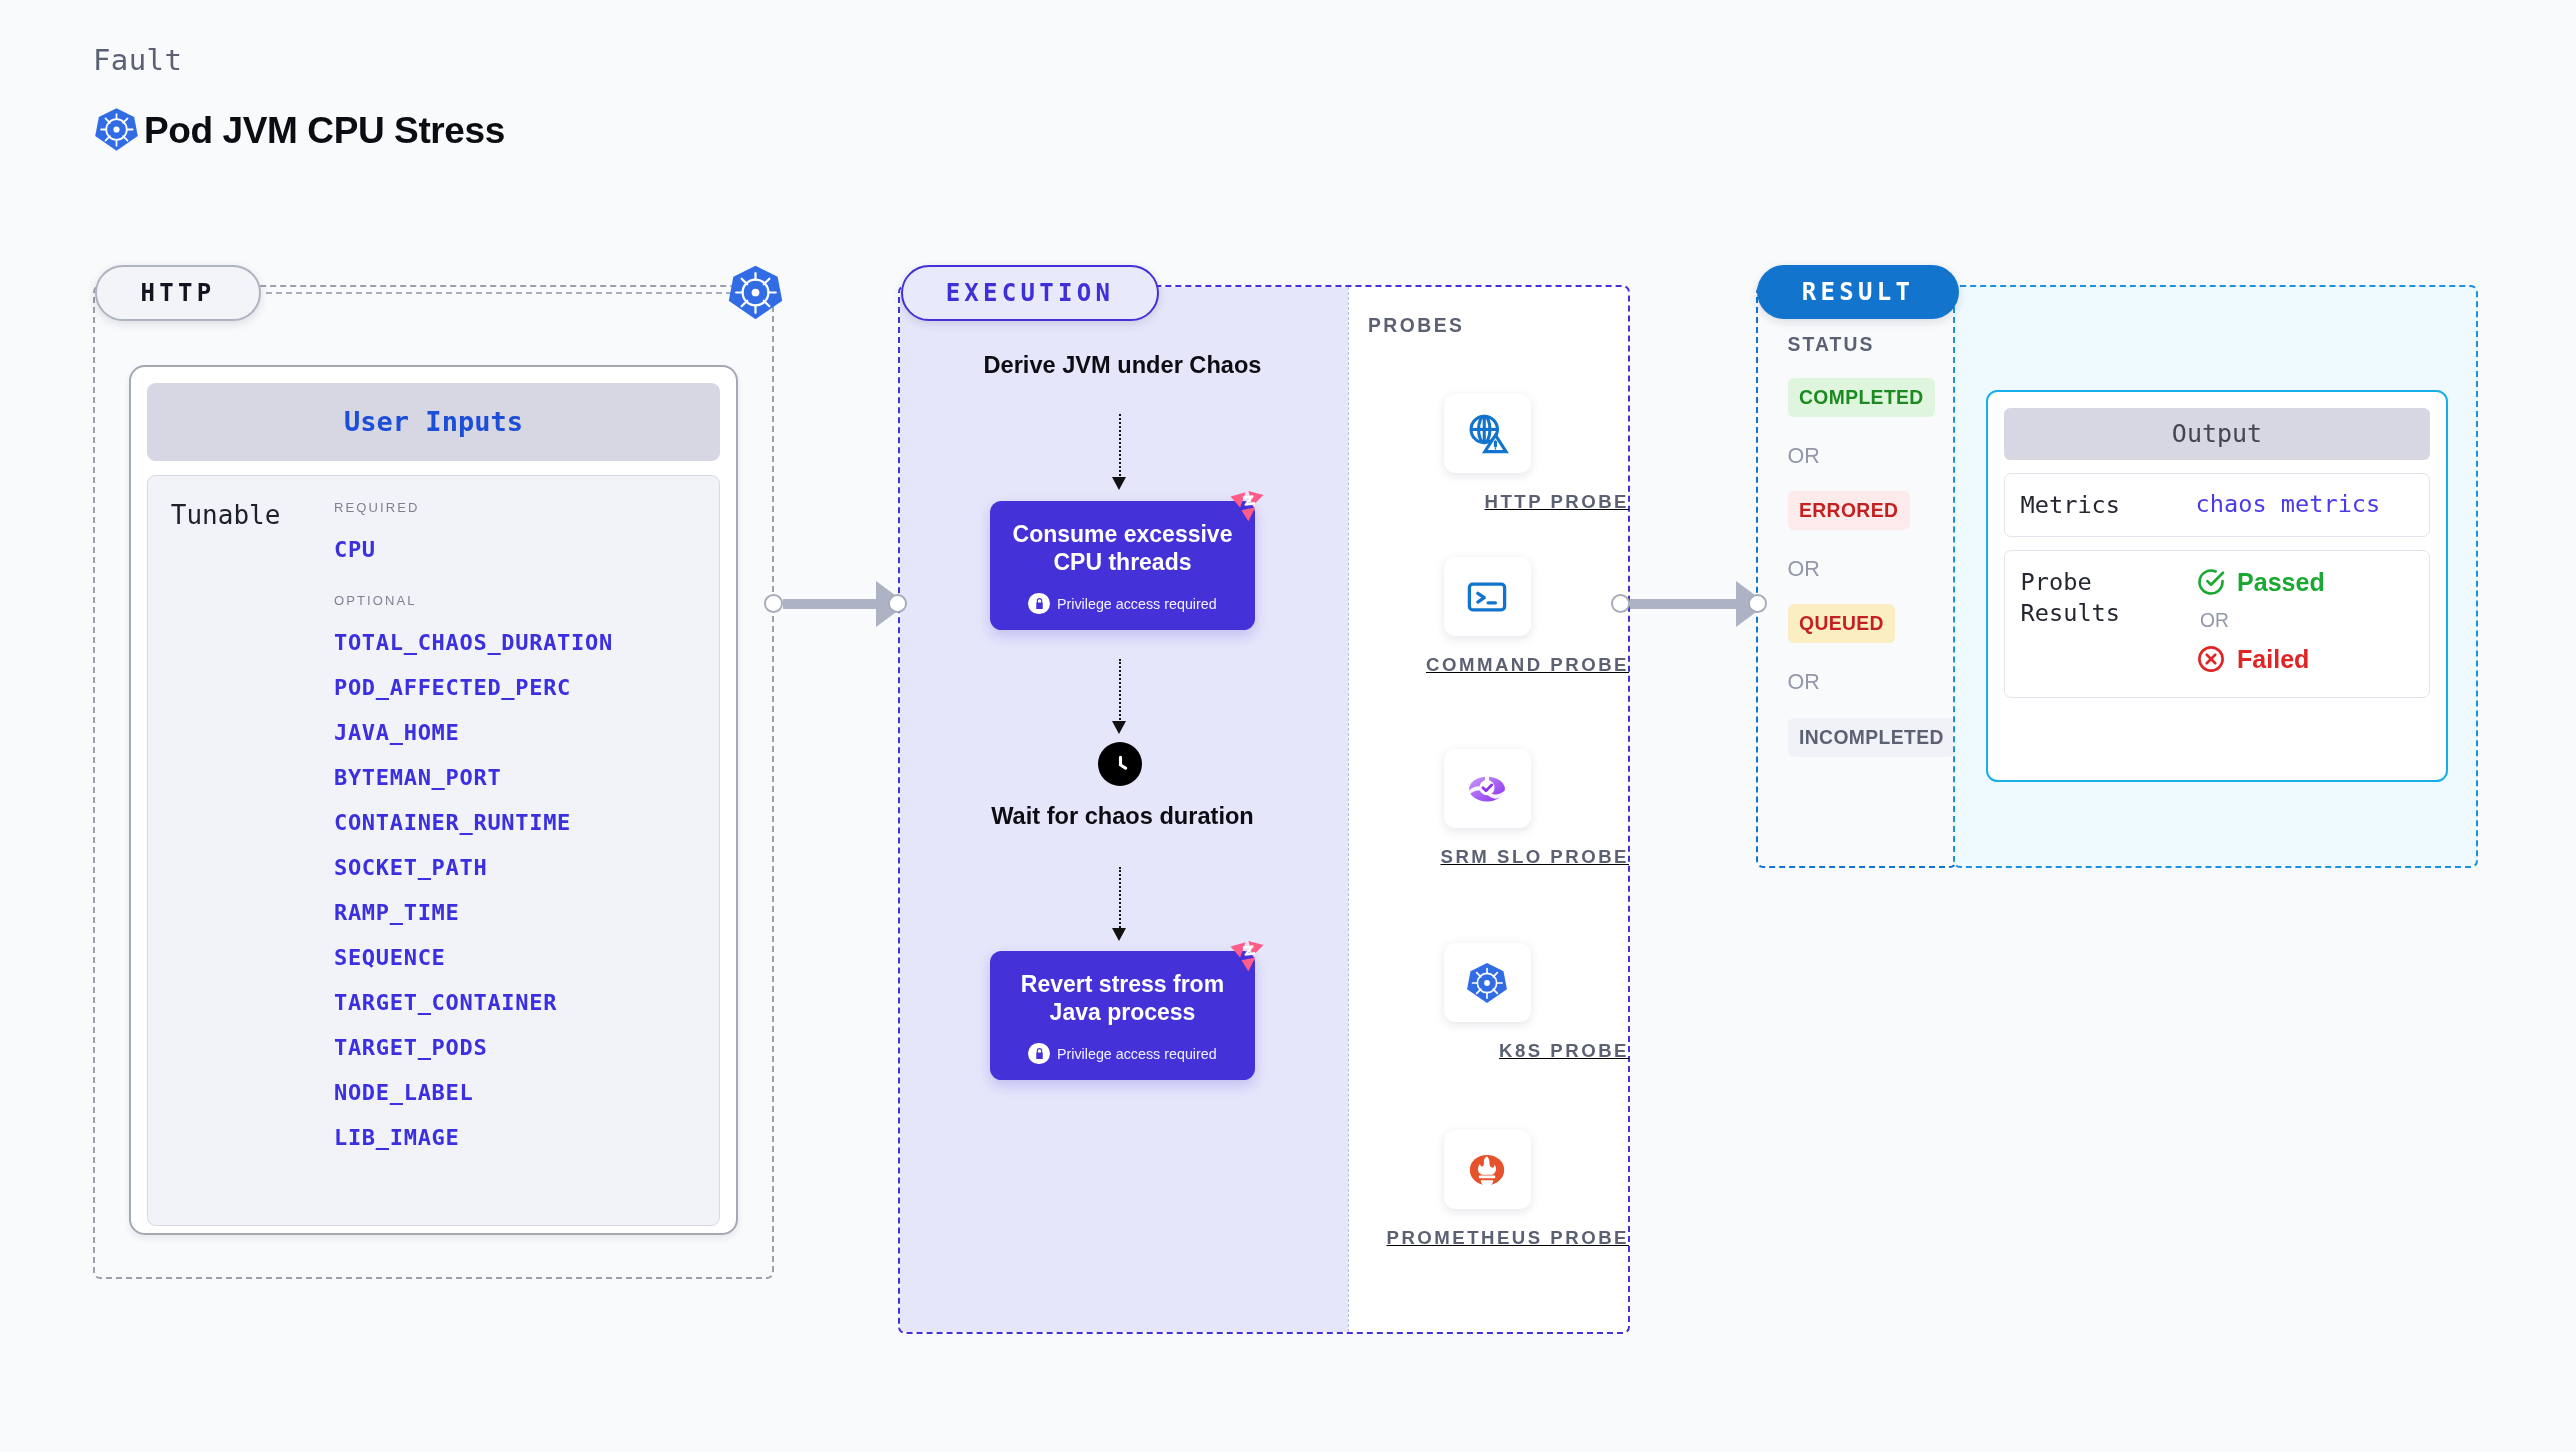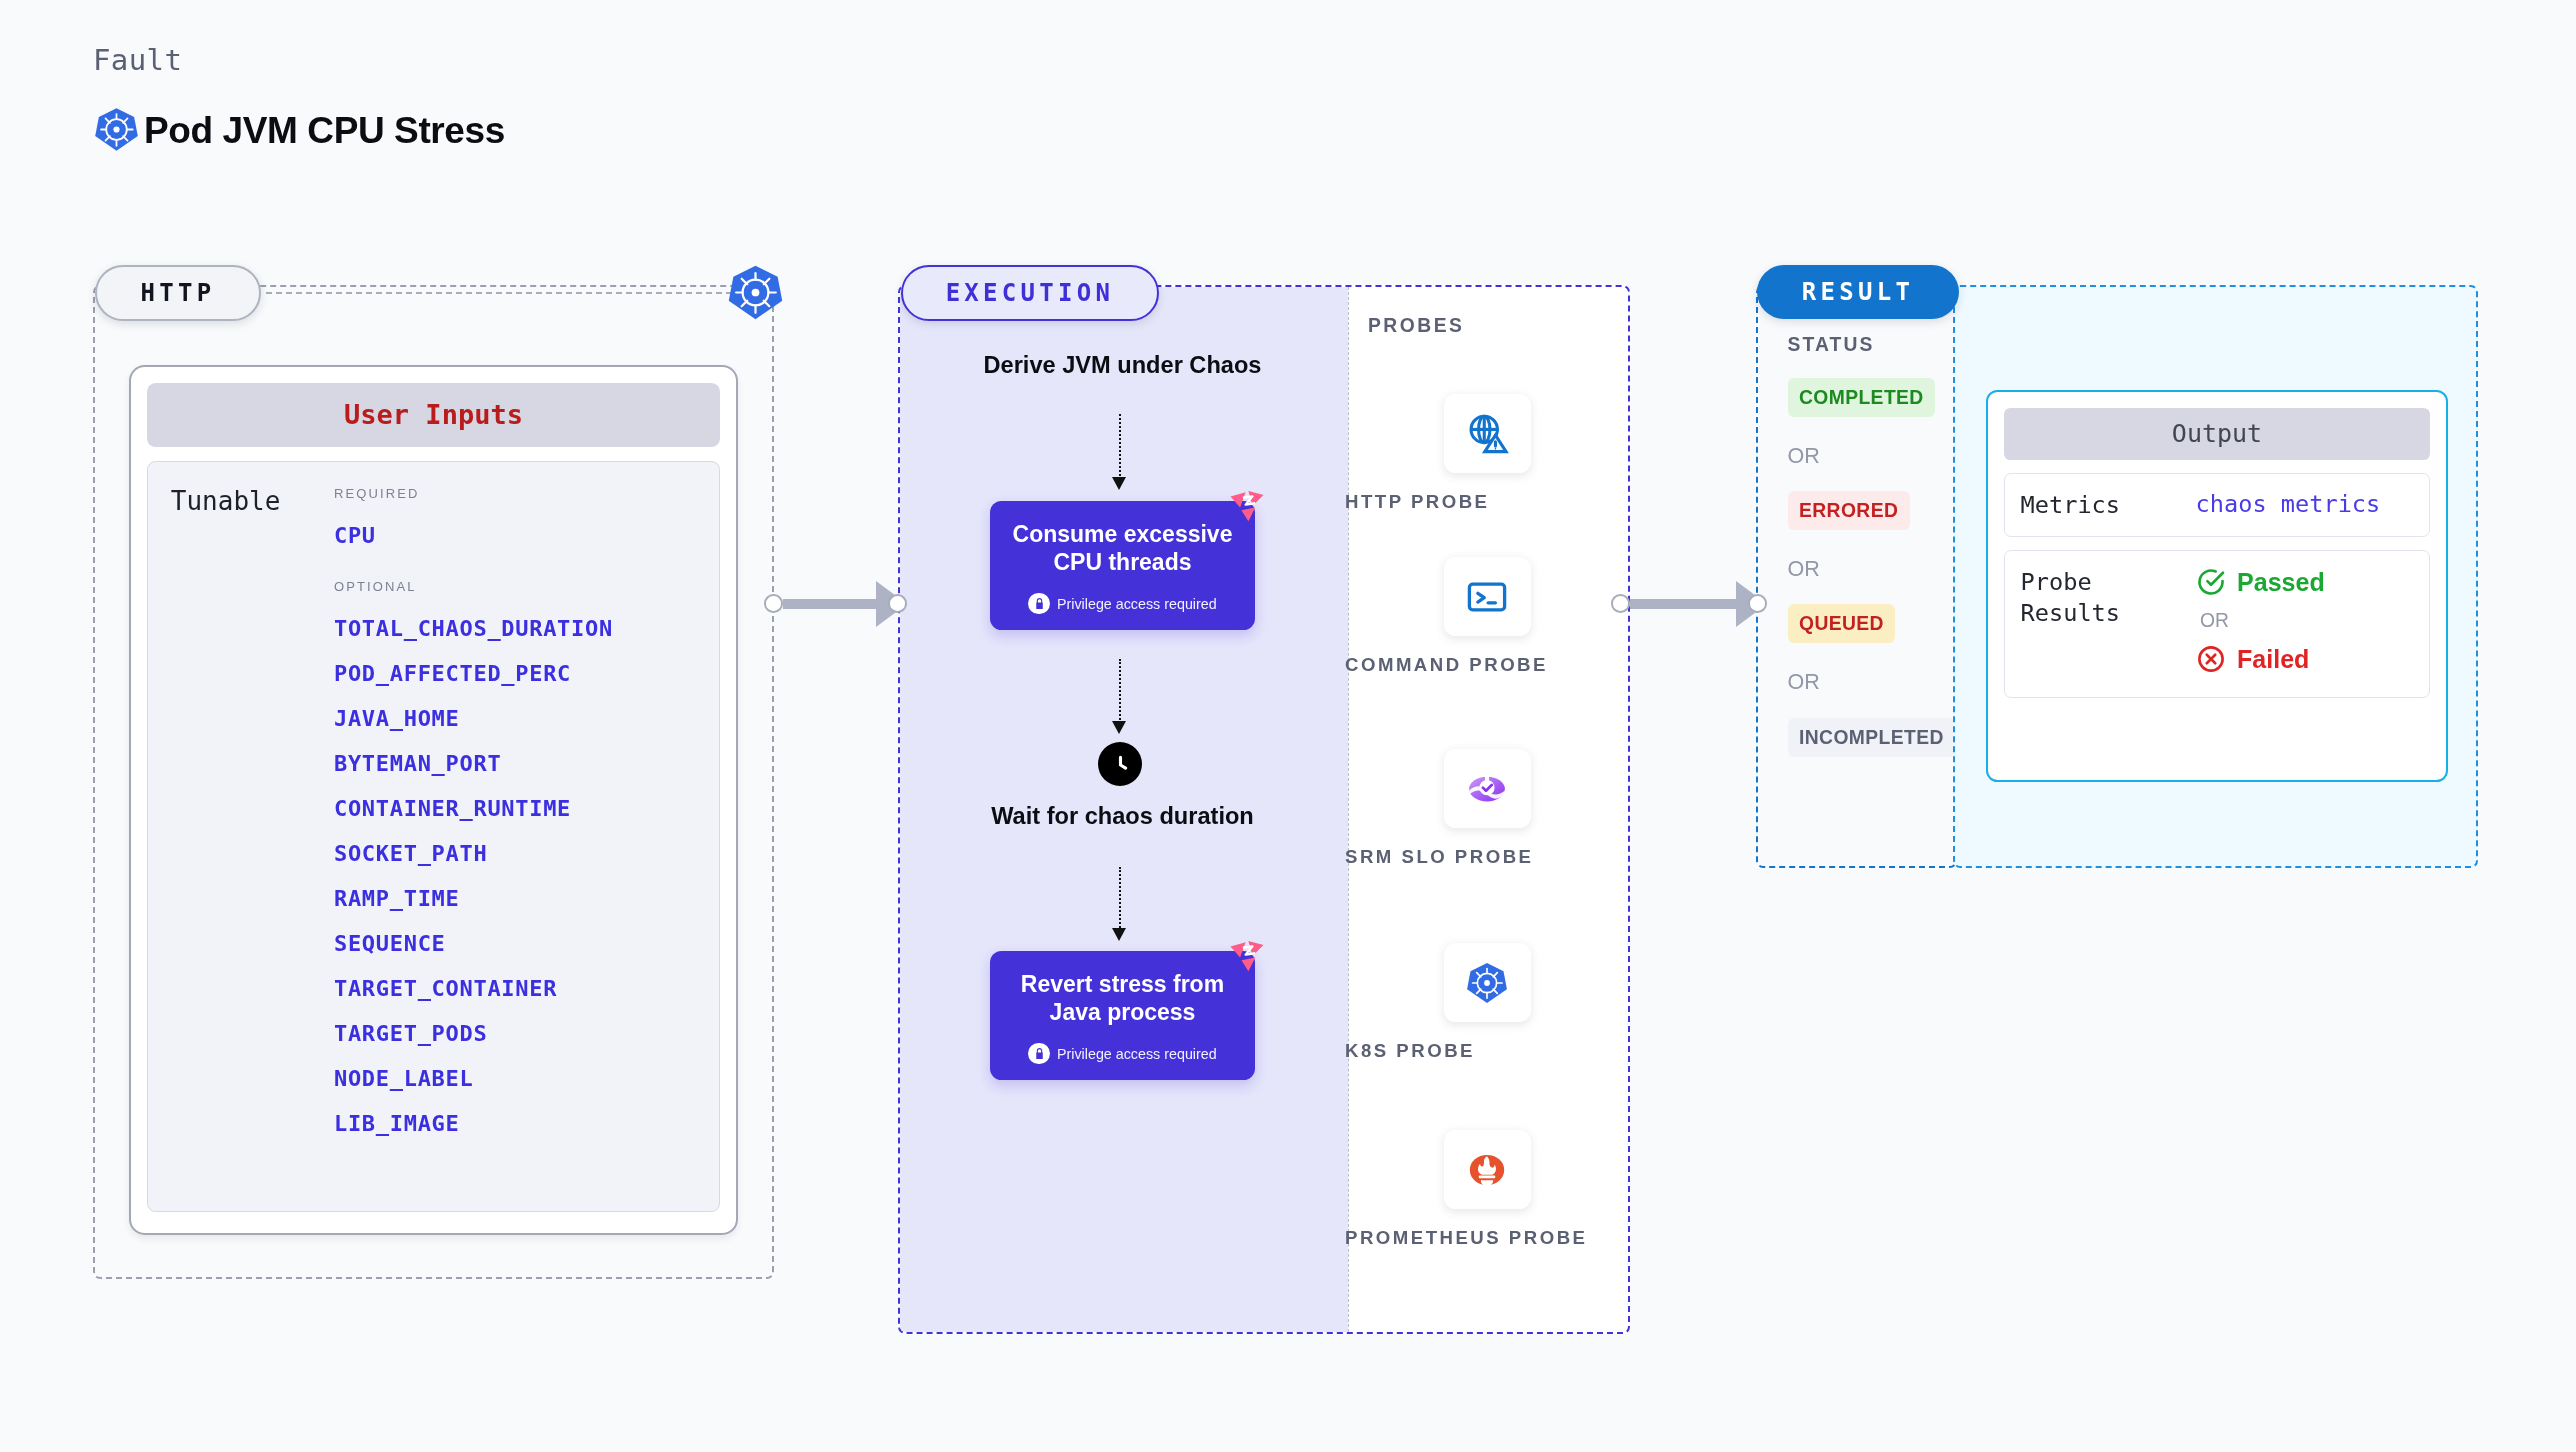--- a/index.html
+++ b/index.html
@@ -82,23 +82,23 @@
   #tune-k8s { position: absolute; left: 726px; top: 263px; width: 59px; height: 59px; }
 
   
   #inputs-card {
     position: absolute; left: 129px; top: 365px; width: 609px; height: 870px;
     background: #fff; border: 2.1px solid #a3a8b4; border-radius: 15.8px;
     box-shadow: 0 3.6px 7.2px rgba(0,0,0,.07);
     padding: 15.8px;
   }
   #inputs-header {
-    height: 64px; background: #d6d7e2; border-radius: 8.6px;
+    height: 78px; background: #d6d7e2; border-radius: 8.6px;
     display: flex; align-items: center; justify-content: center;
-    font-family: "DejaVu Sans Mono", monospace; font-size: 27px; color: #b91c1c; font-weight: bold;
+    font-family: "DejaVu Sans Mono", monospace; font-size: 27px; color: #1d4ed8; font-weight: bold;
   }
   #inputs-body {
     margin-top: 14.3px; height: 751px;
     background: #f1f3f9; border: 1.4px solid #d6d9e3; border-radius: 8.6px;
     display: flex; padding: 24px 7.2px 7.2px 7.2px;
   }
   #tunable-label {
     width: 179px; padding-left: 15.8px; flex: none;
     font-family: "DejaVu Sans Mono", monospace; font-size: 26px; color: #1d2129;
   }
@@ -164,21 +164,21 @@
     border-radius: 50%; background: #000;
     display: flex; align-items: center; justify-content: center;
   }
 
   
   #probes-panel { position: absolute; left: 1345px; top: 285px; width: 284px; height: 1049px; }
   #probes-title {
     position: absolute; left: 23px; top: 30px;
     font-size: 19.3px; font-weight: bold; color: #5b6073; letter-spacing: 2.5px;
   }
-  .probe { position: absolute; width: 284px; text-align: left; }
+  .probe { position: absolute; width: 284px; text-align: right; text-decoration: underline; }
   .probe-tile {
     width: 87px; height: 79px; margin: 0 auto;
     background: #fff; border-radius: 11.5px;
     box-shadow: 0 2.9px 10px rgba(60,70,110,.13);
     display: flex; align-items: center; justify-content: center;
   }
   .probe-label {
     margin-top: 15.8px; font-size: 18.6px; color: #5b6073; font-weight: bold;
     letter-spacing: 2.5px; line-height: 1.35;
   }

